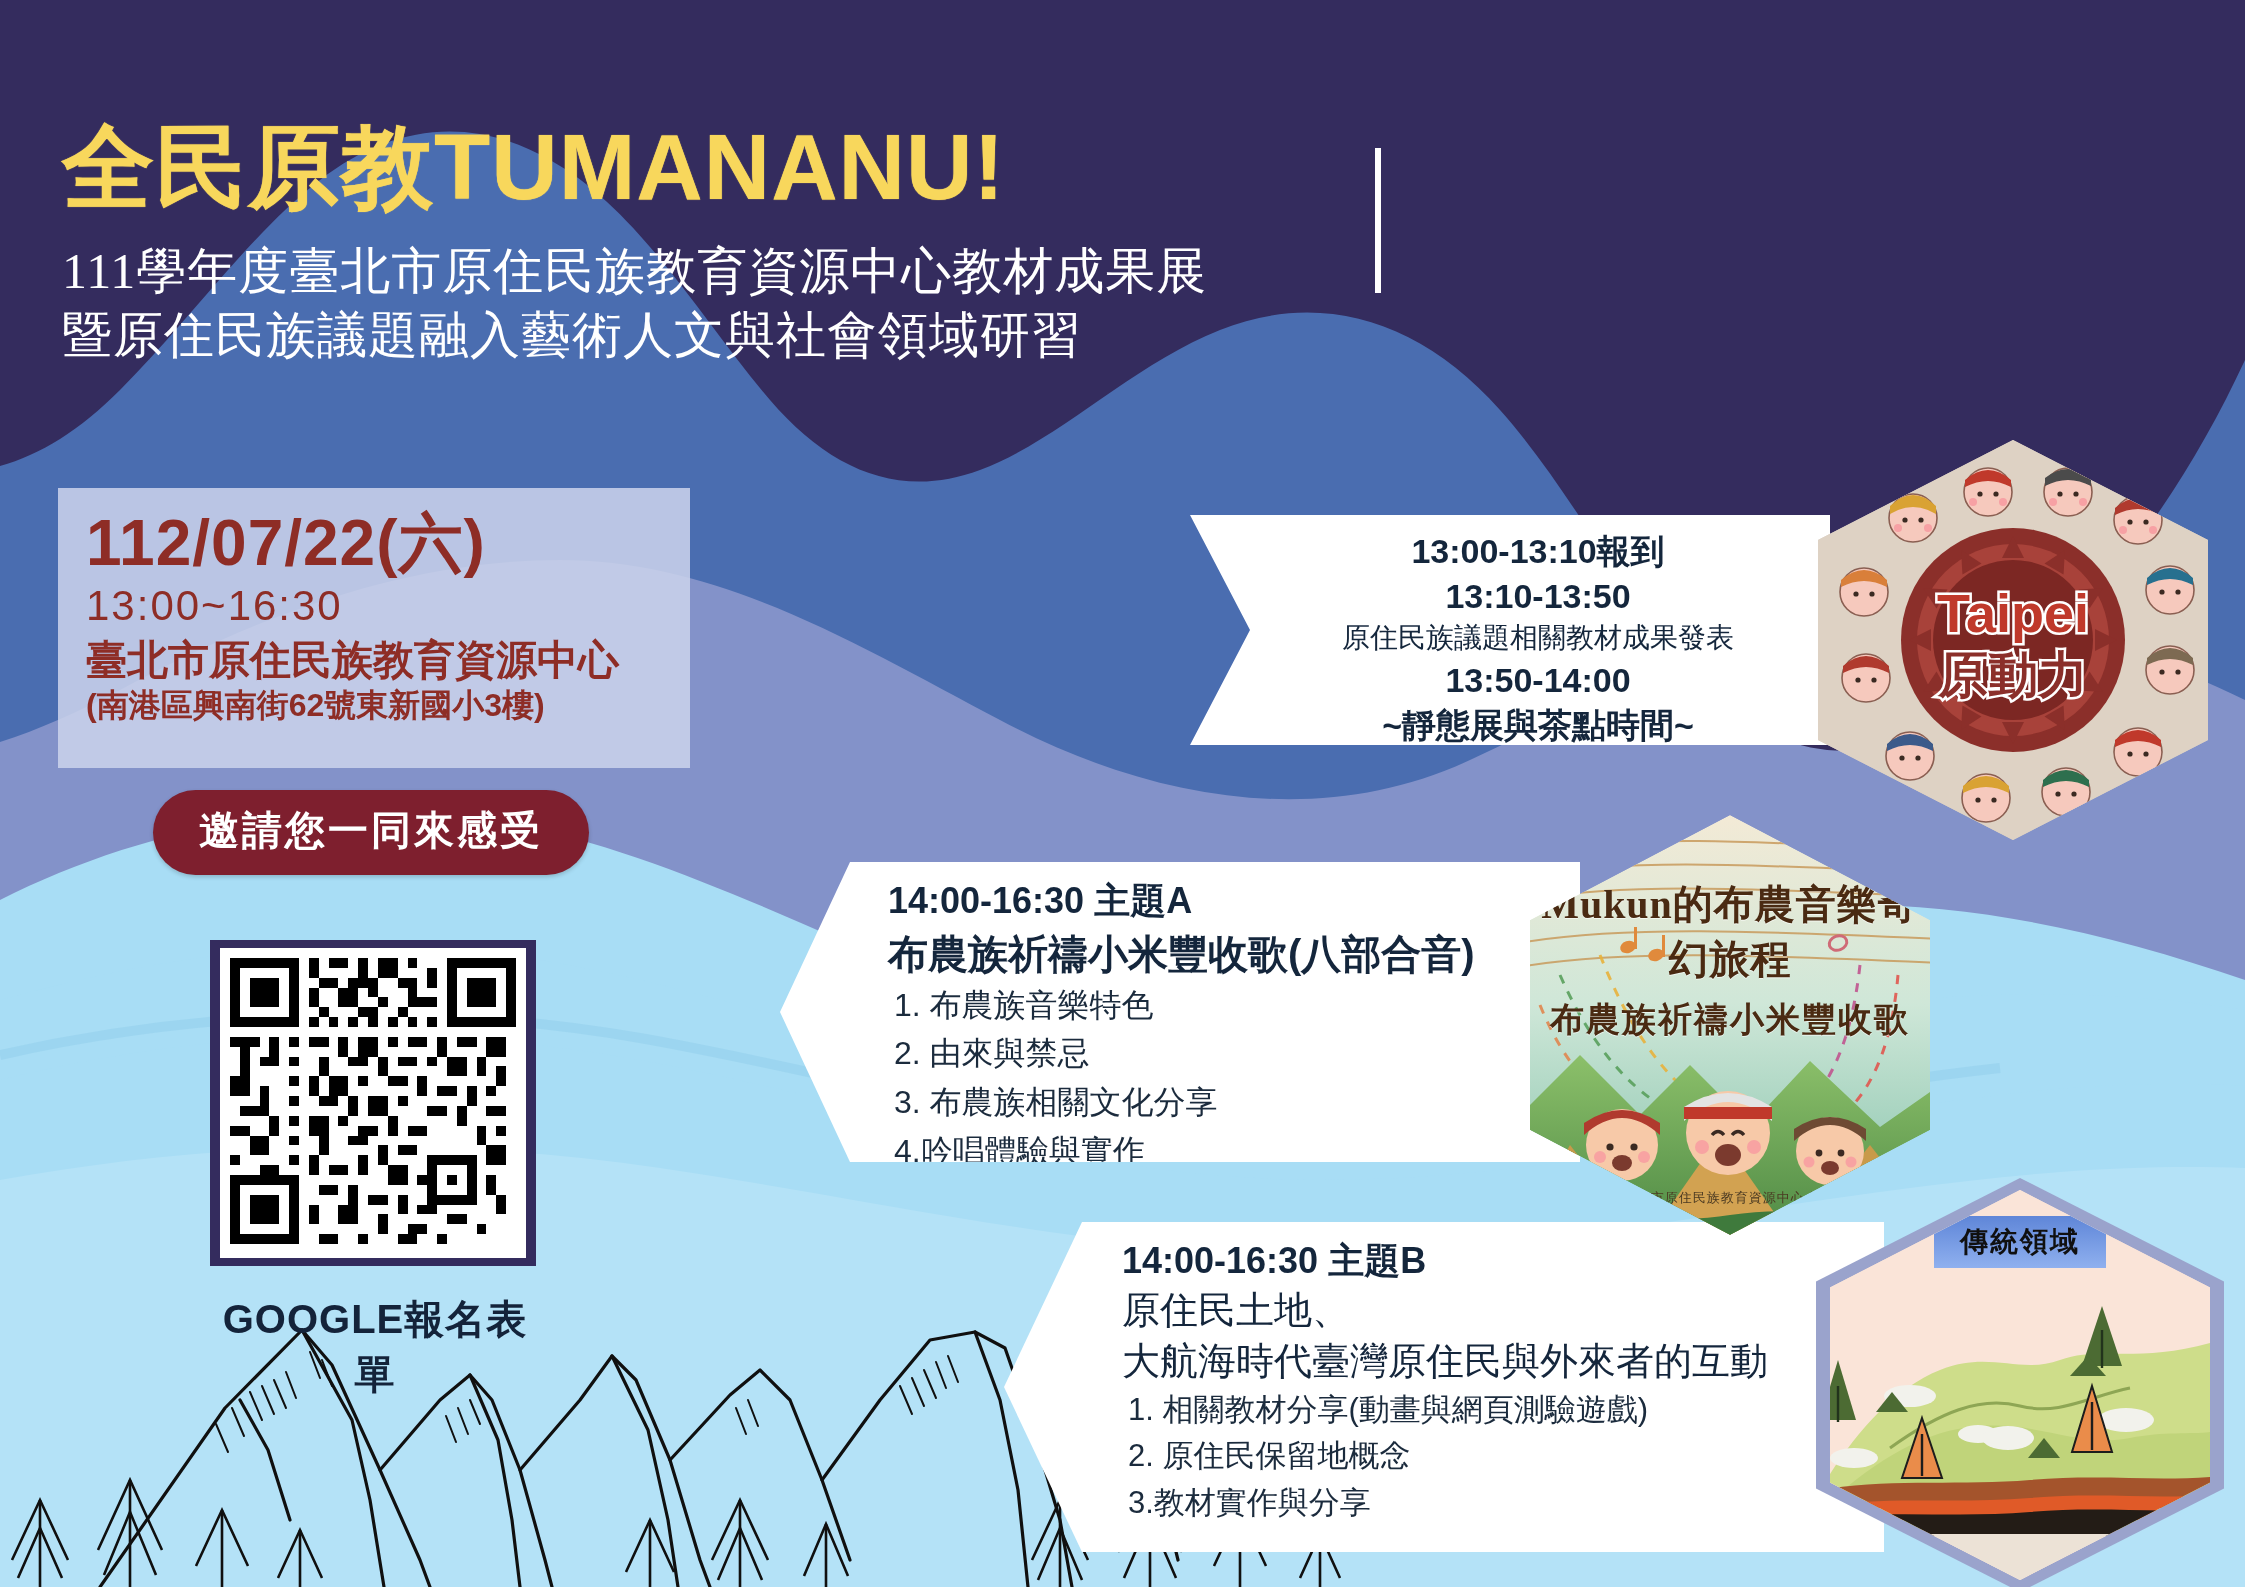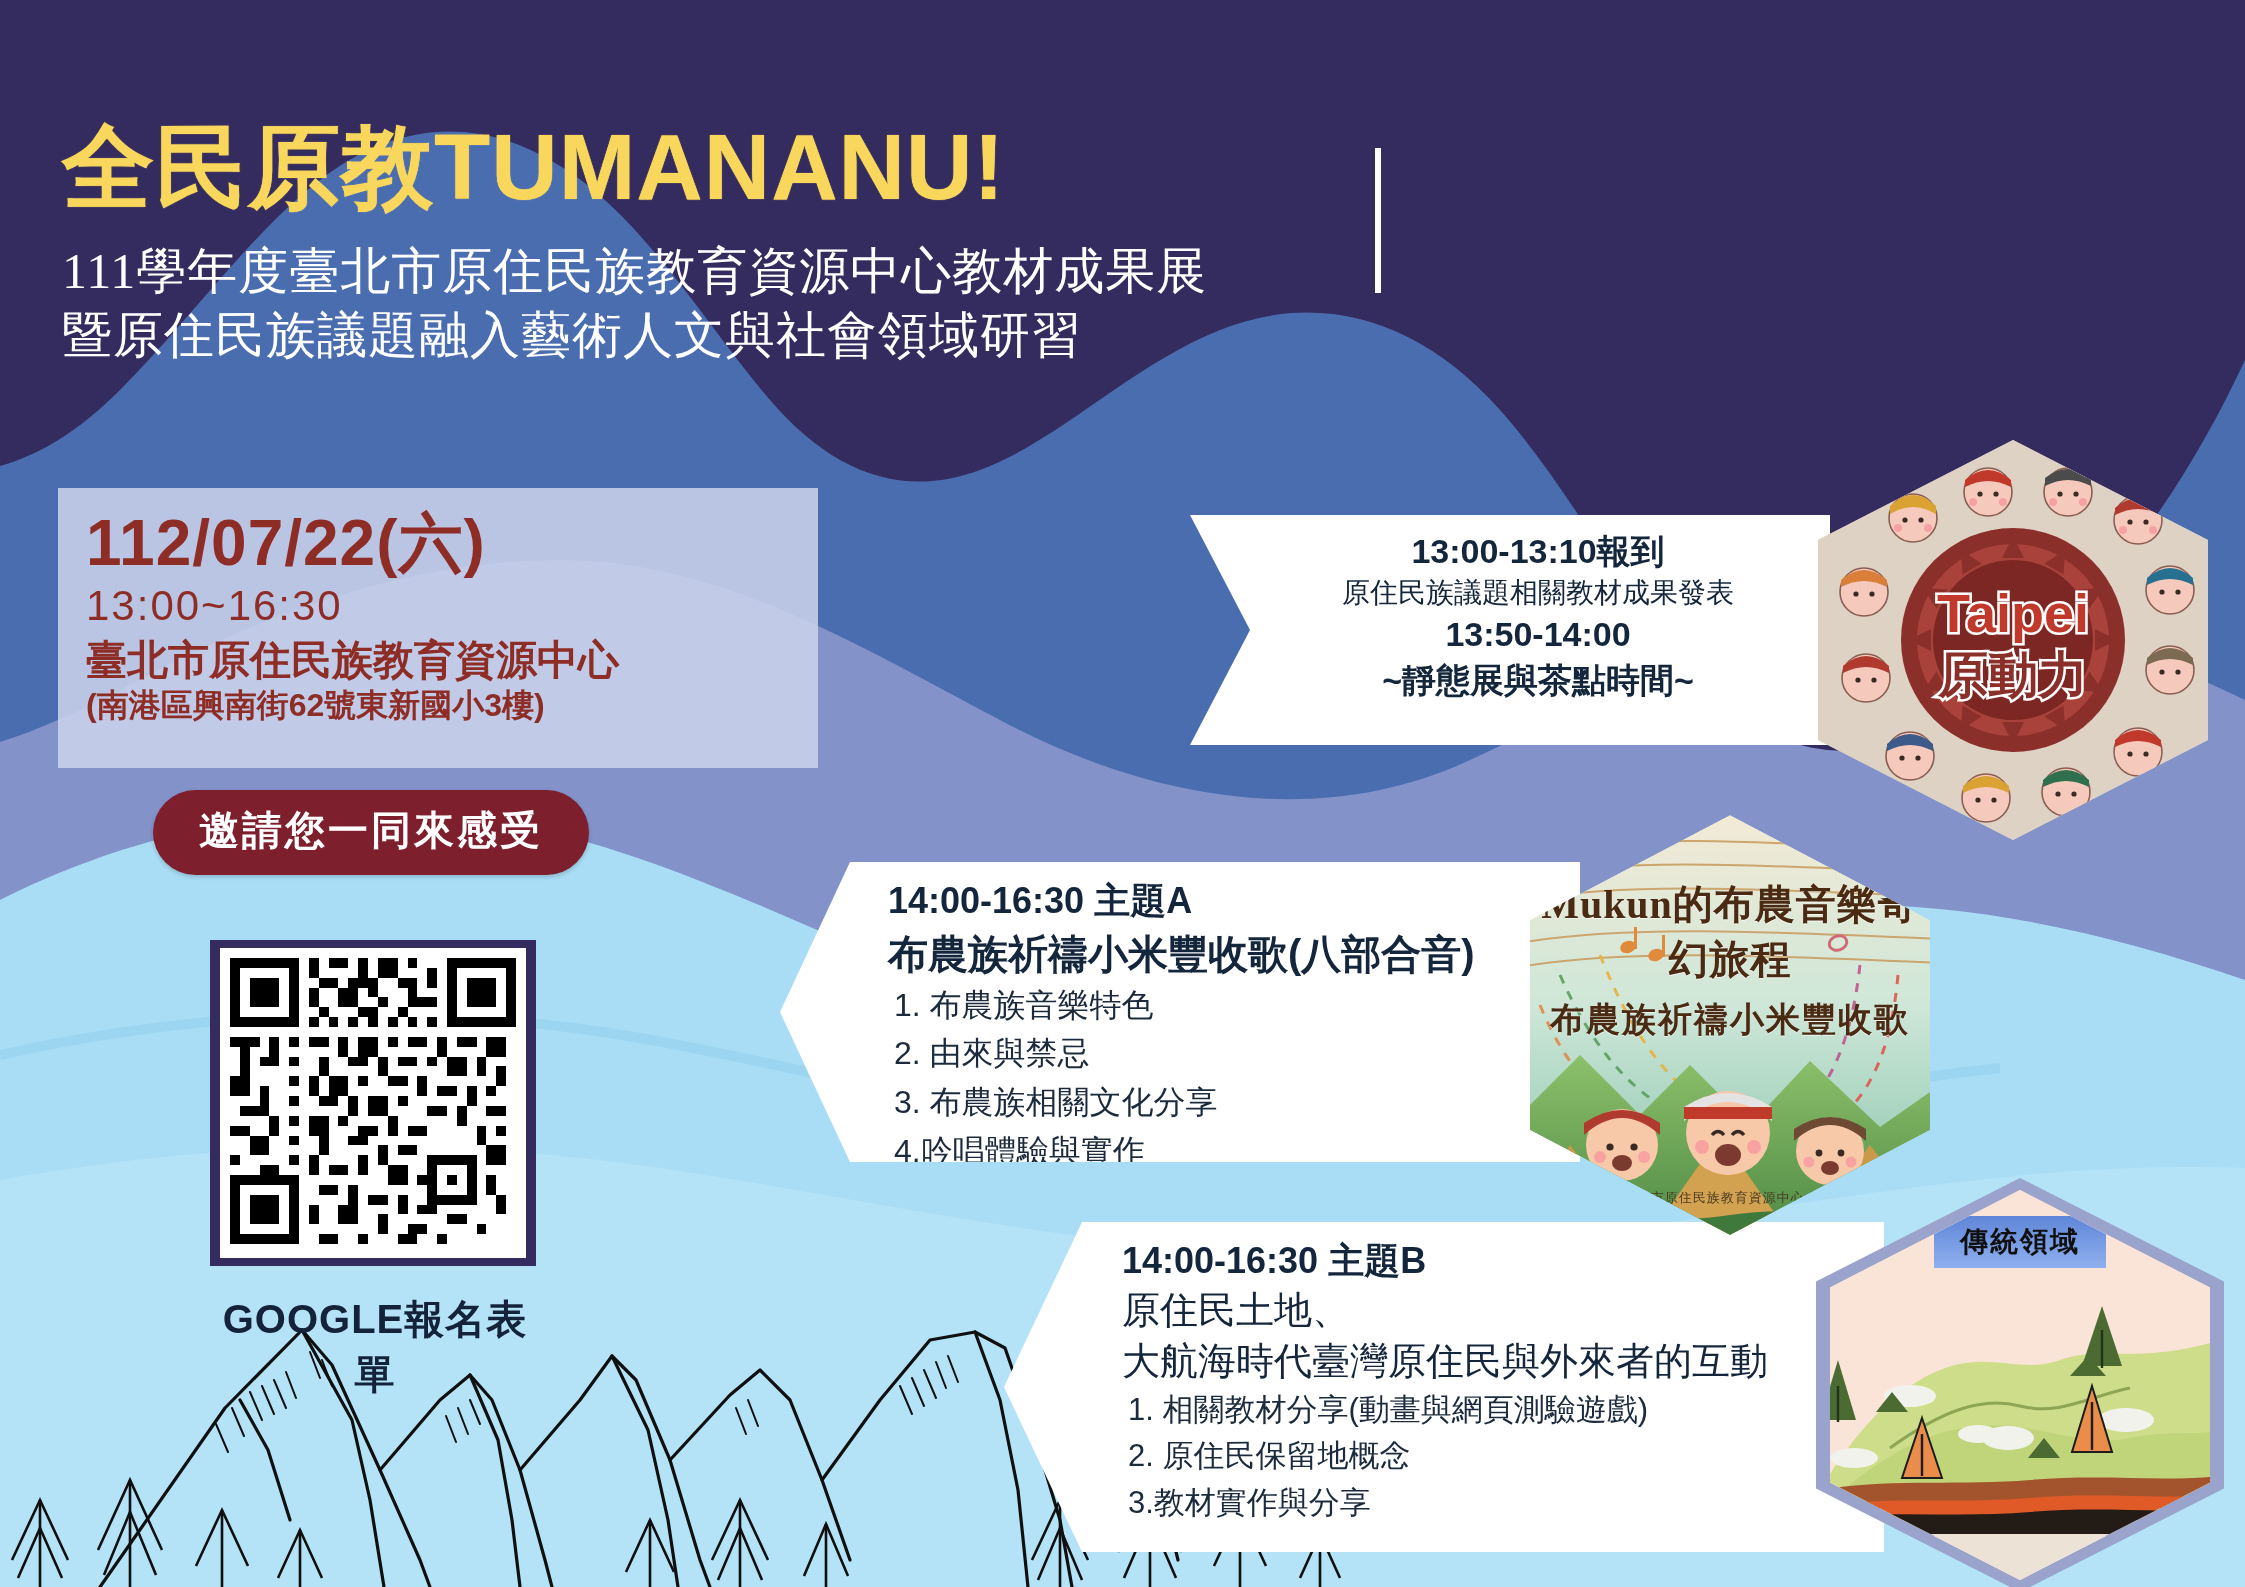--- a/index.html
+++ b/index.html
@@ -29,21 +29,21 @@
     font-family:"Liberation Serif","DejaVu Serif",serif;
   }
   #subtitle-wrap{margin-top:22px;position:relative;}
   #title-divider{
     position:absolute;left:1375px;top:148px;width:6px;height:145px;
     background:#ffffff;
   }
 
   
   #info-box{
-    position:absolute;left:58px;top:488px;width:760px;height:280px;
+    position:absolute;left:58px;top:488px;width:632px;height:280px;
     background:rgba(201,209,235,0.88);
     padding:22px 26px 18px 28px;box-sizing:border-box;
   }
   #info-date{
     font-size:64px;font-weight:700;color:#8e2d26;letter-spacing:1px;
     line-height:1.05;
   }
   #info-time{
     font-size:42px;color:#8e2d26;letter-spacing:2px;margin-top:6px;
     line-height:1.1;
@@ -458,20 +458,21 @@
           </g>
         </svg>
       </div>
     </div>
     <div id="qr-label">GOOGLE報名表單</div>
   </div>
 
   <div class="hexcard" id="card-schedule">
     <div class="body">
       <div class="l">13:00-13:10報到</div>
+      <div class="l">13:10-13:50</div>
       <div class="big">原住民族議題相關教材成果發表</div>
       <div class="l">13:50-14:00</div>
       <div class="l">~靜態展與茶點時間~</div>
     </div>
   </div>
 
   <div class="hexcard" id="card-a">
     <div class="body">
       <div class="t">14:00-16:30  主題A</div>
       <div class="h">布農族祈禱小米豐收歌(八部合音)</div>

